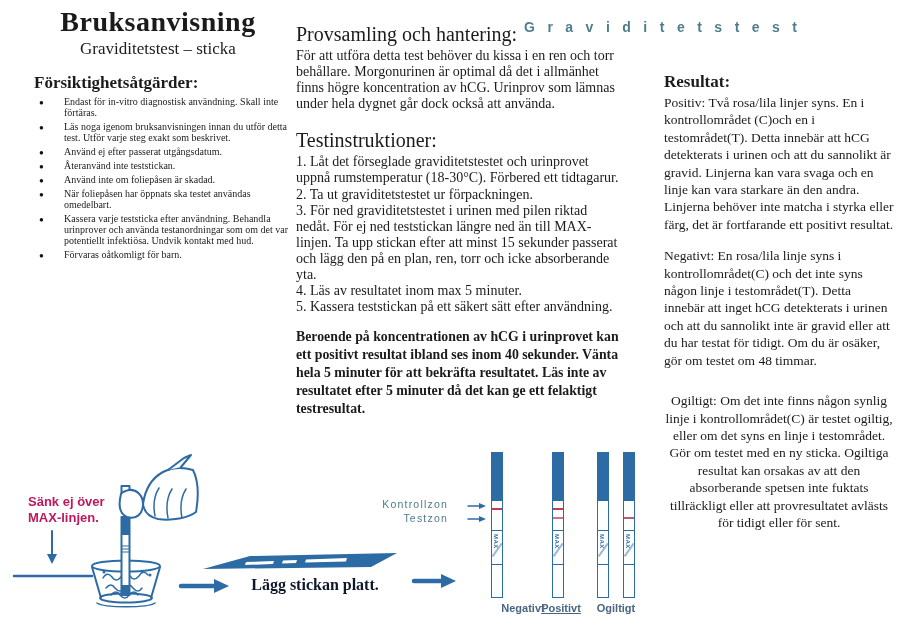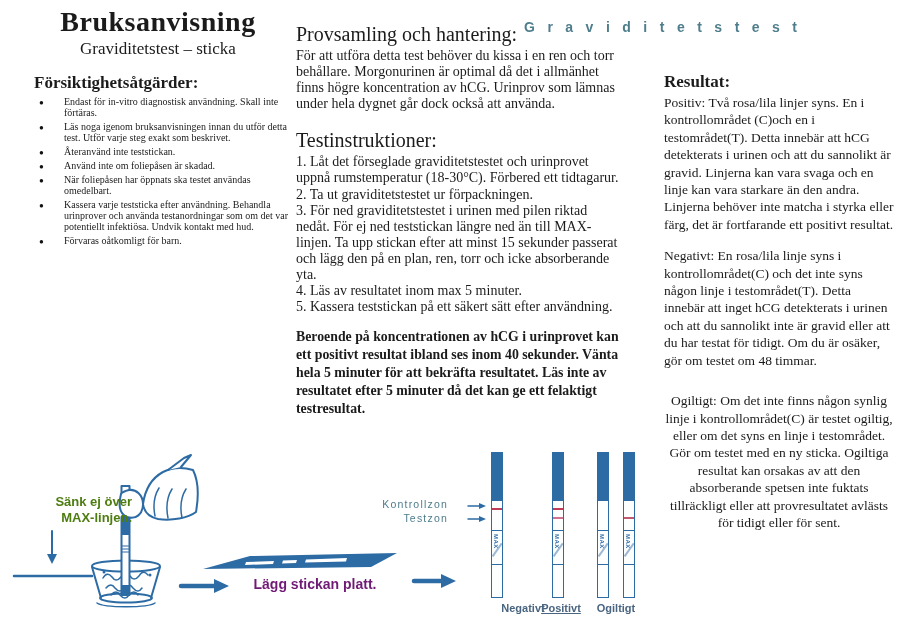--- a/index.html
+++ b/index.html
@@ -27,24 +27,24 @@
   
   .brand{position:absolute;left:524px;top:19px;font-size:14px;letter-spacing:12.5px;
          color:#4e7d8c;font-weight:600;white-space:nowrap;}
   .col-right{position:absolute;left:664px;top:72px;width:230px;}
   .res-heading{font-size:17px;font-weight:bold;margin:0 0 2px;}
   .result{font-size:13.5px;line-height:1.29;margin:0 0 14px;}
   .result.invalid{margin-top:23px;text-align:center;}
 
   
   .illu-svg{position:absolute;left:0;top:440px;width:700px;height:192px;}
-  .max-warning{position:absolute;left:20px;top:494px;width:112px;text-align:right;
-               font-size:13px;font-weight:600;color:#4d7c0f;white-space:pre-line;line-height:1.25;}
+  .max-warning{position:absolute;left:28px;top:494px;width:112px;text-align:left;
+               font-size:13px;font-weight:600;color:#be185d;white-space:pre-line;line-height:1.25;}
   .flat-label{position:absolute;left:250px;top:576px;width:130px;text-align:center;
-              font-size:14px;font-weight:600;color:#701a75;}
+              font-size:16px;font-weight:600;color:#0f172a;font-family:Liberation Serif, serif;}
   .zone-labels{position:absolute;left:362px;top:498px;width:86px;text-align:right;
                font-size:10.5px;letter-spacing:1.2px;color:#4e7d8c;line-height:13.5px;}
   .stick{position:absolute;top:452px;width:12px;height:146px;box-sizing:border-box;
          border:1.5px solid #2d6ba4;background:#fdfefe;}
   .stick .handle{height:47px;background:#2d6ba4;}
   .stick .window{height:29px;border-top:1.5px solid #2d6ba4;border-bottom:1.5px solid #2d6ba4;position:relative;}
   .stick .line{position:absolute;left:0;right:0;height:2px;}
   .line.control{top:7px;background:#c23b55;}
   .line.test{top:16px;background:#d2728f;}
   .line.test-only{top:16px;background:#c25a70;}
@@ -63,20 +63,21 @@
 
   <div class="brand sans">Graviditetstest</div>
 
   <div class="col-left">
     <h1 class="doc-title">Bruksanvisning</h1>
     <div class="doc-subtitle">Graviditetstest – sticka</div>
     <div class="prec-heading">Försiktighetsåtgärder:</div>
     <ul class="prec-list">
       <li>Endast för in-vitro diagnostisk användning. Skall inte förtäras.</li>
       <li>Läs noga igenom bruksanvisningen innan du utför detta test. Utför varje steg exakt som beskrivet.</li>
+      <li>Använd ej efter passerat utgångsdatum.</li>
       <li>Återanvänd inte teststickan.</li>
       <li>Använd inte om foliepåsen är skadad.</li>
       <li>När foliepåsen har öppnats ska testet användas omedelbart.</li>
       <li>Kassera varje teststicka efter användning. Behandla urinprover och använda testanordningar som om det var potentiellt infektiösa. Undvik kontakt med hud.</li>
       <li>Förvaras oåtkomligt för barn.</li>
     </ul>
   </div>
 
   <div class="col-mid">
     <h2 class="mid-h">Provsamling och hantering:</h2>

